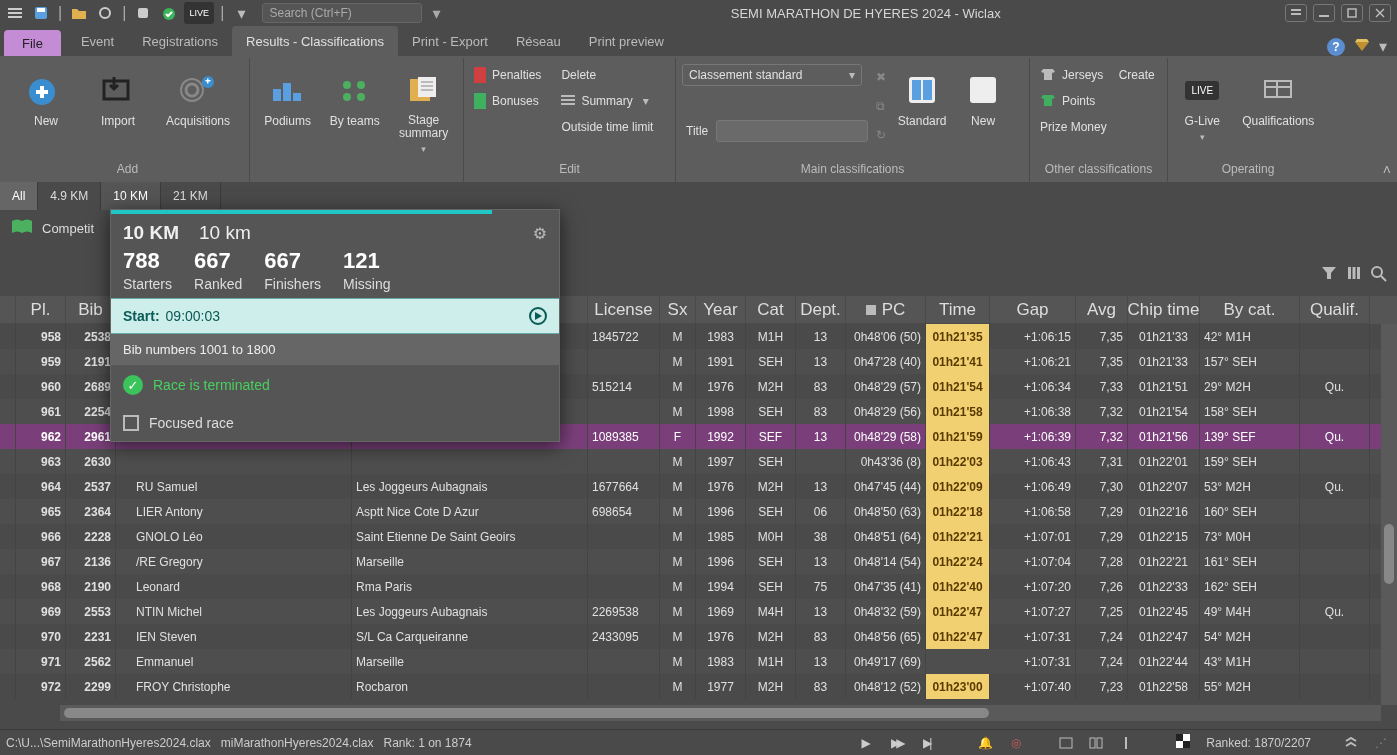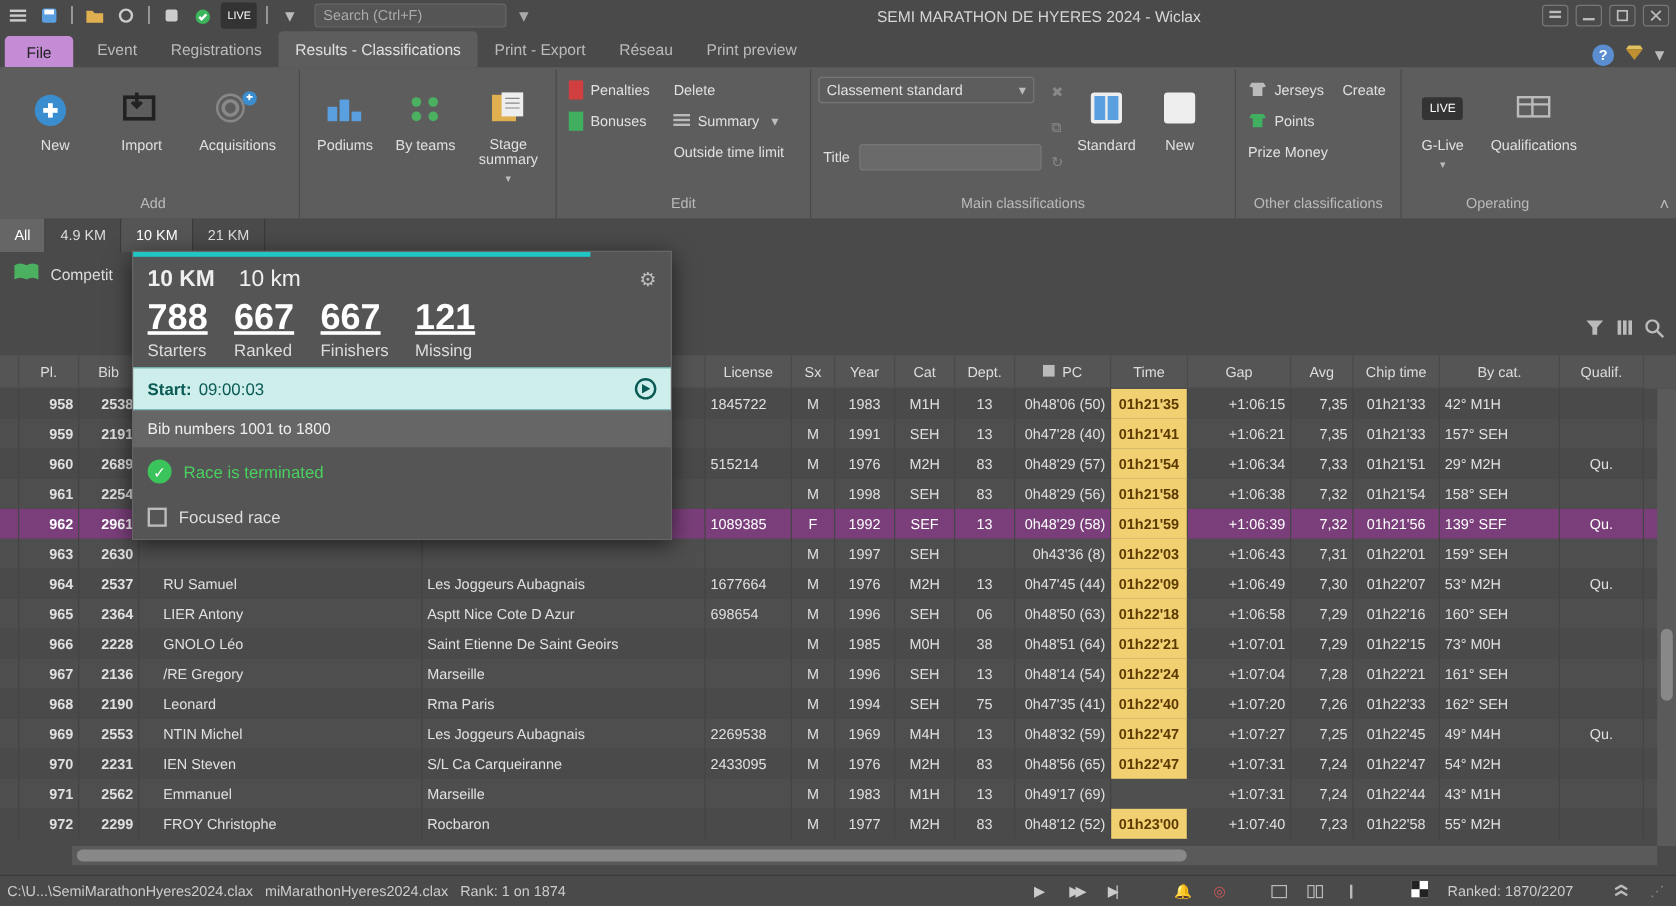--- a/index.html
+++ b/index.html
@@ -40,33 +40,33 @@
   .crumbbar { height:36px; background:#4a4a4a; display:flex; align-items:center; padding:0 10px; gap:8px; font-size:13px; color:#ddd; }
   .crumbbar .spacer { flex:1; }
   
   .popup { position:absolute; left:110px; top:209px; width:450px; background:#555; border:1px solid #666; box-shadow:0 4px 18px rgba(0,0,0,0.6); z-index:50; }
   .popup-ind { height:4px; background:#1ec6c6; width:85%; }
   .popup-head { display:flex; align-items:center; padding:8px 12px 2px 12px; }
   .popup-head .h1 { font-size:19px; color:#eee; font-weight:600; }
   .popup-head .h2 { font-size:19px; color:#eee; margin-left:20px; }
   .popup-head .gear { margin-left:auto; color:#bbb; }
   .popup-stats { display:flex; gap:22px; padding:4px 12px 6px 12px; }
-  .stat .big { font-size:30px; font-weight:700; color:#fff; line-height:1;text-decoration:underline; }
+  .stat .big { font-size:22px; font-weight:700; color:#fff; line-height:1; }
   .stat .lbl { font-size:14px; color:#ddd; margin-top:4px; }
   .start-row { background:#cdeeea; color:#0a5a55; padding:8px 12px; display:flex; align-items:center; font-size:14px; border-top:1px solid #6aa; border-bottom:1px solid #6aa; }
   .start-row .play { margin-left:auto; width:18px; height:18px; border:2px solid #0a5a55; border-radius:50%; display:flex; align-items:center; justify-content:center; }
   .bib-row { background:#666; color:#eee; padding:8px 12px; font-size:13px; }
   .race-row { background:#555; padding:10px 12px; display:flex; align-items:center; gap:10px; }
   .check-circle { width:20px; height:20px; border-radius:50%; background:#3cc45c; display:flex; align-items:center; justify-content:center; color:#fff; font-size:13px; }
   .race-row .txt { color:#4ad05e; font-size:14px; }
   .focus-row { background:#555; padding:10px 12px; display:flex; align-items:center; gap:10px; font-size:14px; color:#ddd; }
   .chk { width:16px; height:16px; border:2px solid #bbb; }
   
   .grid-wrap { position:absolute; left:0; top:296px; right:0; bottom:34px; background:#4a4a4a; }
-  .grid-head { display:flex; height:28px; background:#555; font-size:12px; color:#ddd; }
+  .grid-head { display:flex; height:28px; background:#555; font-size:17px; color:#ddd; }
   .gh { display:flex; align-items:center; justify-content:center; border-right:1px solid #4a4a4a; border-bottom:1px solid #4a4a4a; overflow:hidden; white-space:nowrap; }
   .grid-body { position:absolute; top:28px; left:0; right:0; bottom:16px; overflow:hidden; }
   .grow { display:flex; height:25px; font-size:12px; color:#e0e0e0; }
   .grow:nth-child(odd){ background:#4a4a4a; }
   .grow:nth-child(even){ background:#4e4e4e; }
   .gc { display:flex; align-items:center; border-right:1px solid #444; padding:0 4px; overflow:hidden; white-space:nowrap; }
   .gc.num { justify-content:flex-end; font-weight:600; }
   .gc.center { justify-content:center; }
   .gc.right { justify-content:flex-end; }
   .time-cell { background:#f0d070; color:#5a3a00; font-weight:600; justify-content:center; }

